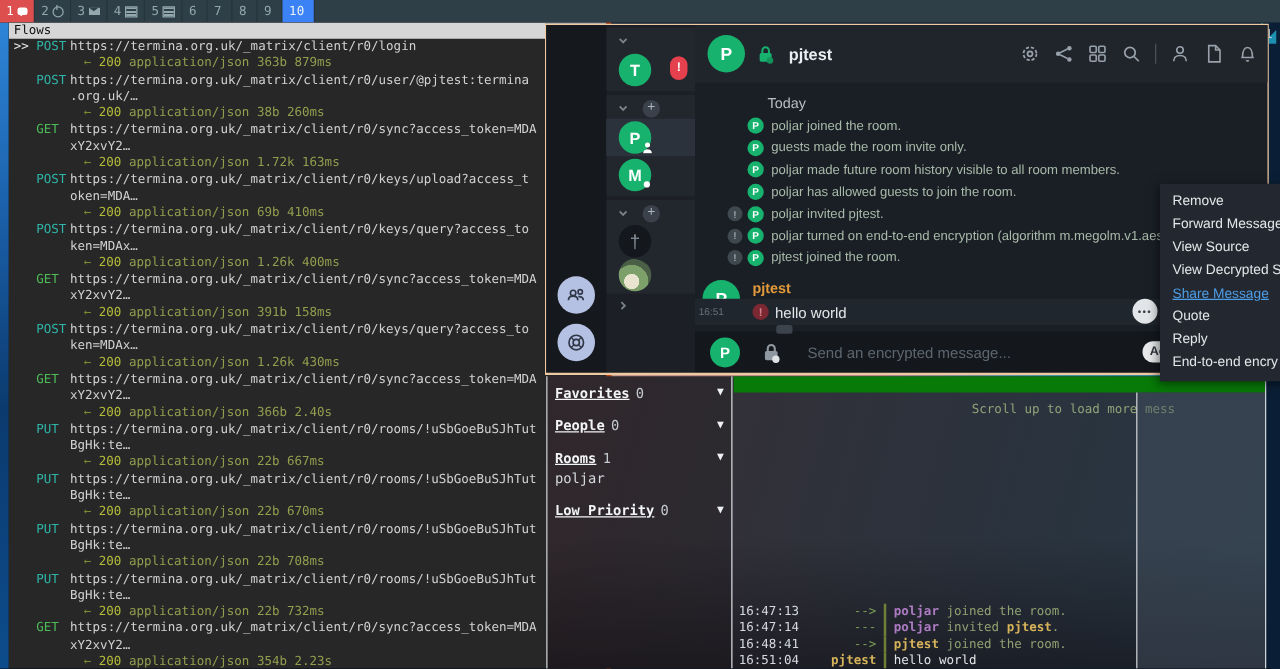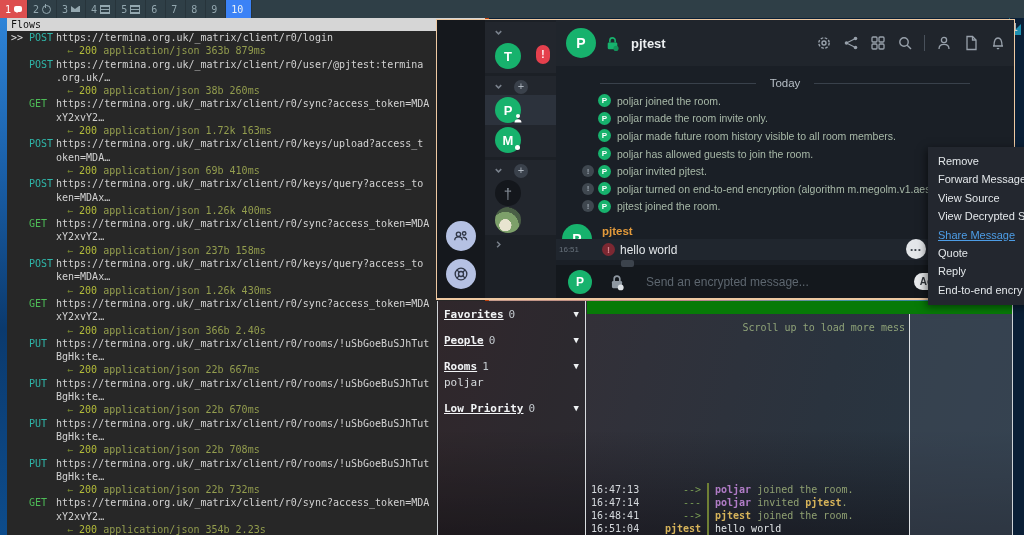--- a/index.html
+++ b/index.html
@@ -71,21 +71,21 @@
 
   .mg-main{flex:1;display:flex;flex-direction:column;min-width:0;}
   .mg-header{height:46px;flex:none;display:flex;align-items:center;background:#20252c;padding:0 8px 0 10px;gap:8px;}
   .av30{width:30px;height:30px;font-size:14px;}
   .room-title{color:#eceff1;font-size:13px;font-weight:bold;margin-left:2px;}
   .hdr-icons{margin-left:auto;display:flex;align-items:center;gap:11px;color:#98a1ab;}
   .hdr-div{width:1px;height:16px;background:#49515b;}
   .lock-green{color:#17b26d;}
 
   .timeline{flex:1;position:relative;overflow:hidden;}
-  .day{display:flex;align-items:center;margin:11px 44px 3px 44px;}
+  .day{display:flex;align-items:flex-start;margin:11px 44px 3px 44px;flex-direction:column;}
   .day .ln{flex:1;height:1px;background:#39414b;}
   .day .txt{margin:0 14px;color:#b6bec6;font-size:11.5px;}
   .ev{display:flex;align-items:center;height:17.6px;padding-left:26px;font-size:10.5px;color:#a8b9a8;white-space:nowrap;}
   .warn-ic{width:12px;height:12px;border-radius:50%;background:#3f474f;color:#9aa4ad;font-size:8px;font-weight:bold;display:flex;align-items:center;justify-content:center;margin-right:4px;flex:none;}
   .av13{width:13px;height:13px;font-size:8px;margin-right:6px;}
   .msg-block{position:relative;margin-top:8px;}
   .msg-avatar{position:absolute;left:6px;top:1px;}
   .msg-sender{padding-left:46px;color:#e39a3b;font-size:11.5px;font-weight:bold;height:16px;line-height:16px;}
   .msg-row{position:relative;background:#20262e;height:21px;display:flex;align-items:center;}
   .msg-time{position:absolute;left:3px;top:6px;font-size:8px;color:#68727c;}
@@ -111,21 +111,21 @@
     linear-gradient(to top,rgba(12,9,14,.5),rgba(0,0,0,0) 45%),
     linear-gradient(105deg,#382e33 0%,#30313a 35%,#2a333e 65%,#273744 100%);overflow:hidden;font-size:10px;}
   .gm-side{position:absolute;left:0;top:0;width:148px;height:100%;border-right:1px solid #d8dcdf;box-sizing:border-box;background:rgba(22,16,20,.22);padding:7px 4px 0 6px;}
   .gm-section{position:relative;margin-bottom:13px;}
   .gm-name{color:#f2f4f6;font-size:11px;font-weight:bold;text-decoration:underline;}
   .gm-count{color:#c3c9ce;font-size:11px;margin-left:5px;}
   .gm-arrow{position:absolute;right:2px;top:1px;color:#eef1f3;font-size:9px;}
   .gm-room{color:#d6dadd;font-size:11px;margin-top:3px;}
   .gm-main{position:absolute;left:149px;top:0;right:0;bottom:0;}
   .gm-greenbar{height:13px;background:#077a07;}
-  .gm-notice{position:absolute;top:21px;left:0;width:318px;text-align:right;color:#8fa378;font-size:10px;}
+  .gm-notice{position:absolute;top:21px;left:0;width:318px;text-align:right;color:#8fa378;font-size:10px;padding-left:35px;}
   .gm-vdiv{position:absolute;left:322px;top:13px;bottom:0;width:1px;background:#dde1e4;}
   .gm-rightpane{position:absolute;left:323px;top:13px;right:0;bottom:0;background:rgba(72,82,98,.45);}
   .gm-log{position:absolute;left:0;bottom:0;width:322px;}
   .lg-row{display:flex;height:13px;line-height:13px;white-space:nowrap;padding-left:4px;}
   .lg-time{width:50px;color:#d5d9dd;flex:none;}
   .lg-pre{width:60px;text-align:right;flex:none;margin-right:6px;}
   .lg-pre.arrow{color:#7a9e54;}
   .lg-pre.nick{color:#d7b45a;font-weight:bold;}
   .lg-body{border-left:2px solid #6f7f35;padding-left:6px;}
   .seg.nick-poljar{color:#b07cc6;font-weight:bold;}
@@ -302,21 +302,21 @@
           </div>
         </div>
         <div class="flow">
           <div class="fline">
             <span class="fsel"></span><span class="fm GET">GET</span><span class="furl">https://termina.org.uk/_matrix/client/r0/sync?access_token=MDA</span>
           </div>
           <div class="fline">
             <span class="find"></span><span class="furl">xY2xvY2…</span>
           </div>
           <div class="fline">
-            <span class="rind"></span><span class="rarrow">← </span><span class="rstatus">200</span><span class="rmeta"> </span><span class="rmeta">application/json</span><span class="rmeta"> </span><span class="rmeta">237b 158ms</span>
+            <span class="rind"></span><span class="rarrow">← </span><span class="rstatus">200</span><span class="rmeta"> </span><span class="rmeta">application/json</span><span class="rmeta"> </span><span class="rmeta">391b 158ms</span>
           </div>
         </div>
         <div class="flow">
           <div class="fline">
             <span class="fsel"></span><span class="fm POST">POST</span><span class="furl">https://termina.org.uk/_matrix/client/r0/keys/query?access_to</span>
           </div>
           <div class="fline">
             <span class="find"></span><span class="furl">ken=MDAx…</span>
           </div>
           <div class="fline">
@@ -541,21 +541,21 @@
         <div class="events">
 
         <div class="ev">
               <span class="warn-ic vhide">!</span>
               <span class="avatar av13">P</span>
               <span class="ev-text">poljar joined the room.</span>
             </div>
             <div class="ev">
               <span class="warn-ic vhide">!</span>
               <span class="avatar av13">P</span>
-              <span class="ev-text">poljar made the room invite only.</span>
+              <span class="ev-text">guests made the room invite only.</span>
             </div>
             <div class="ev">
               <span class="warn-ic vhide">!</span>
               <span class="avatar av13">P</span>
               <span class="ev-text">poljar made future room history visible to all room members.</span>
             </div>
             <div class="ev">
               <span class="warn-ic vhide">!</span>
               <span class="avatar av13">P</span>
               <span class="ev-text">poljar has allowed guests to join the room.</span>

